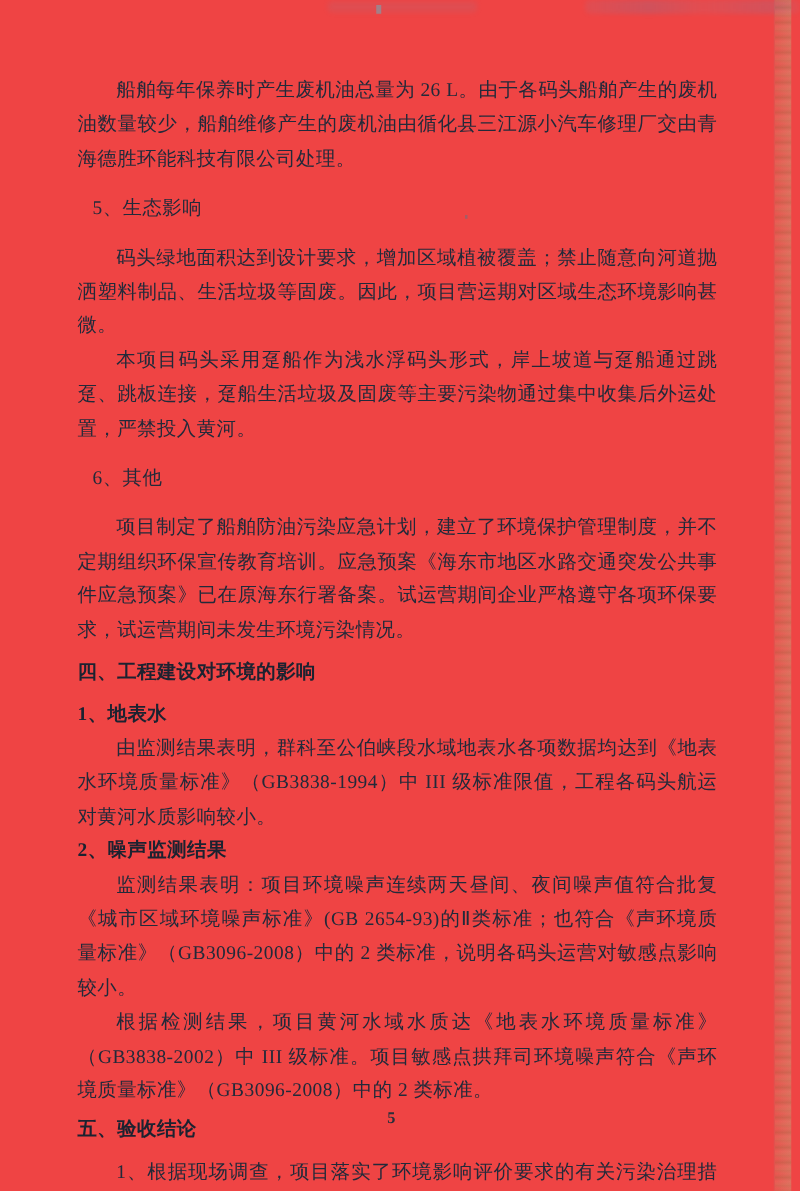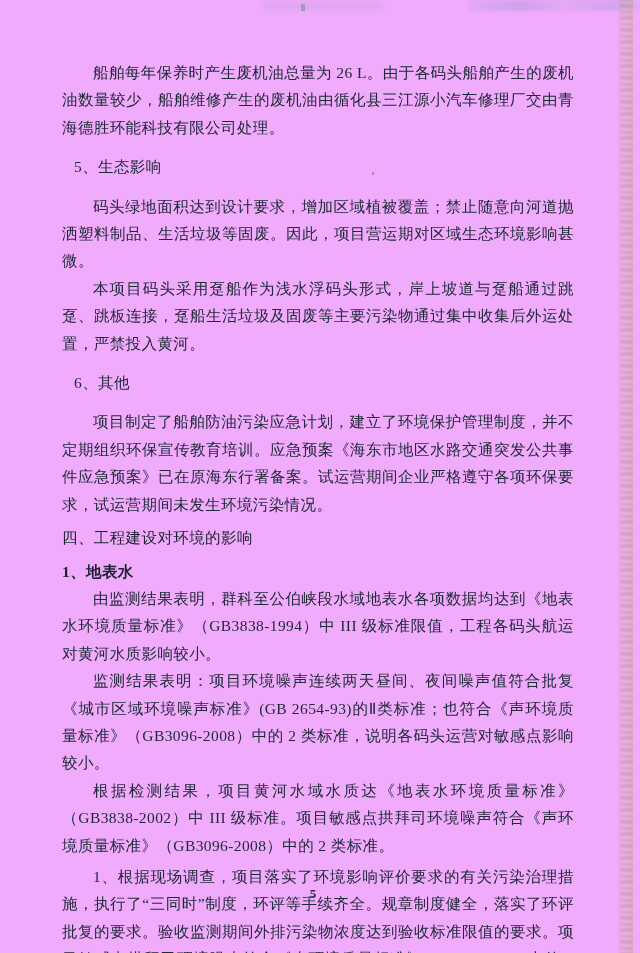--- a/index.html
+++ b/index.html
@@ -5,37 +5,37 @@
   html, body { margin: 0; padding: 0; }
   body {
     width: 640px; height: 953px;
     background: #f6f6f4;
     font-family: "Liberation Serif", serif;
     overflow: hidden;
   }
   .scan-page {
     position: relative;
     width: 640px; height: 953px;
-    background: #f0abfc;
+    background: #ef4444;
     color: #222a3a;
   }
   .content {
     position: absolute;
     top: 59px; left: 62px; right: 66px;
     font-size: 15.5px;
     line-height: 27.4px;
     text-align: justify;
     letter-spacing: 0.4px;
   }
   .para { margin: 0; text-indent: 2em; }
   .subhead { margin: 12px; font-weight: 400; }
   .subhead-bold { margin: 0; font-weight: 700; color: #1c2230; }
   .section-heading {
     margin: 6px 0;
-    font-weight: 400;
+    font-weight: 700;
     color: #1c2230;
   }
   .gap-above { margin-top: 4px; }
   .page-number {
     position: absolute;
     top: 886px; left: 0; right: 14px;
     text-align: center;
     font-size: 13px;
     font-weight: 700;
     color: #2a2f3a;
@@ -101,22 +101,24 @@
   <div class="content">
     <p class="para">船舶每年保养时产生废机油总量为 26 L。由于各码头船舶产生的废机油数量较少，船舶维修产生的废机油由循化县三江源小汽车修理厂交由青海德胜环能科技有限公司处理。</p>
     <p class="subhead">5、生态影响</p>
     <p class="para">码头绿地面积达到设计要求，增加区域植被覆盖；禁止随意向河道抛洒塑料制品、生活垃圾等固废。因此，项目营运期对区域生态环境影响甚微。</p>
     <p class="para">本项目码头采用趸船作为浅水浮码头形式，岸上坡道与趸船通过跳趸、跳板连接，趸船生活垃圾及固废等主要污染物通过集中收集后外运处置，严禁投入黄河。</p>
     <p class="subhead">6、其他</p>
     <p class="para">项目制定了船舶防油污染应急计划，建立了环境保护管理制度，并不定期组织环保宣传教育培训。应急预案《海东市地区水路交通突发公共事件应急预案》已在原海东行署备案。试运营期间企业严格遵守各项环保要求，试运营期间未发生环境污染情况。</p>
     <p class="section-heading">四、工程建设对环境的影响</p>
     <p class="subhead-bold gap-above">1、地表水</p>
     <p class="para">由监测结果表明，群科至公伯峡段水域地表水各项数据均达到《地表水环境质量标准》（GB3838-1994）中 III 级标准限值，工程各码头航运对黄河水质影响较小。</p>
+    <p class="subhead-bold">2、噪声监测结果</p>
     <p class="para">监测结果表明：项目环境噪声连续两天昼间、夜间噪声值符合批复《城市区域环境噪声标准》(GB 2654-93)的Ⅱ类标准；也符合《声环境质量标准》（GB3096-2008）中的 2 类标准，说明各码头运营对敏感点影响较小。</p>
     <p class="para">根据检测结果，项目黄河水域水质达《地表水环境质量标准》（GB3838-2002）中 III 级标准。项目敏感点拱拜司环境噪声符合《声环境质量标准》（GB3096-2008）中的 2 类标准。</p>
+    <p class="section-heading gap-above">五、验收结论</p>
     <p class="para gap-above">1、根据现场调查，项目落实了环境影响评价要求的有关污染治理措施，执行了“三同时”制度，环评等手续齐全。规章制度健全，落实了环评批复的要求。验收监测期间外排污染物浓度达到验收标准限值的要求。项目敏感点拱拜司环境噪声符合《声环境质量标准》(GB3096-2008)中的 2 类标准。项目生活垃圾集中收集至专用收集箱，达到 100%收集统一由村委会收集清运；符合环保要求。</p>
   </div>
 
   <div class="page-number">5</div>
 
   <div class="edge-line"></div>
   <div class="edge-strip"></div>
   <div class="top-smudge"></div>
   <div class="mid-smudge"></div>
   <div class="speck-dot"></div>

